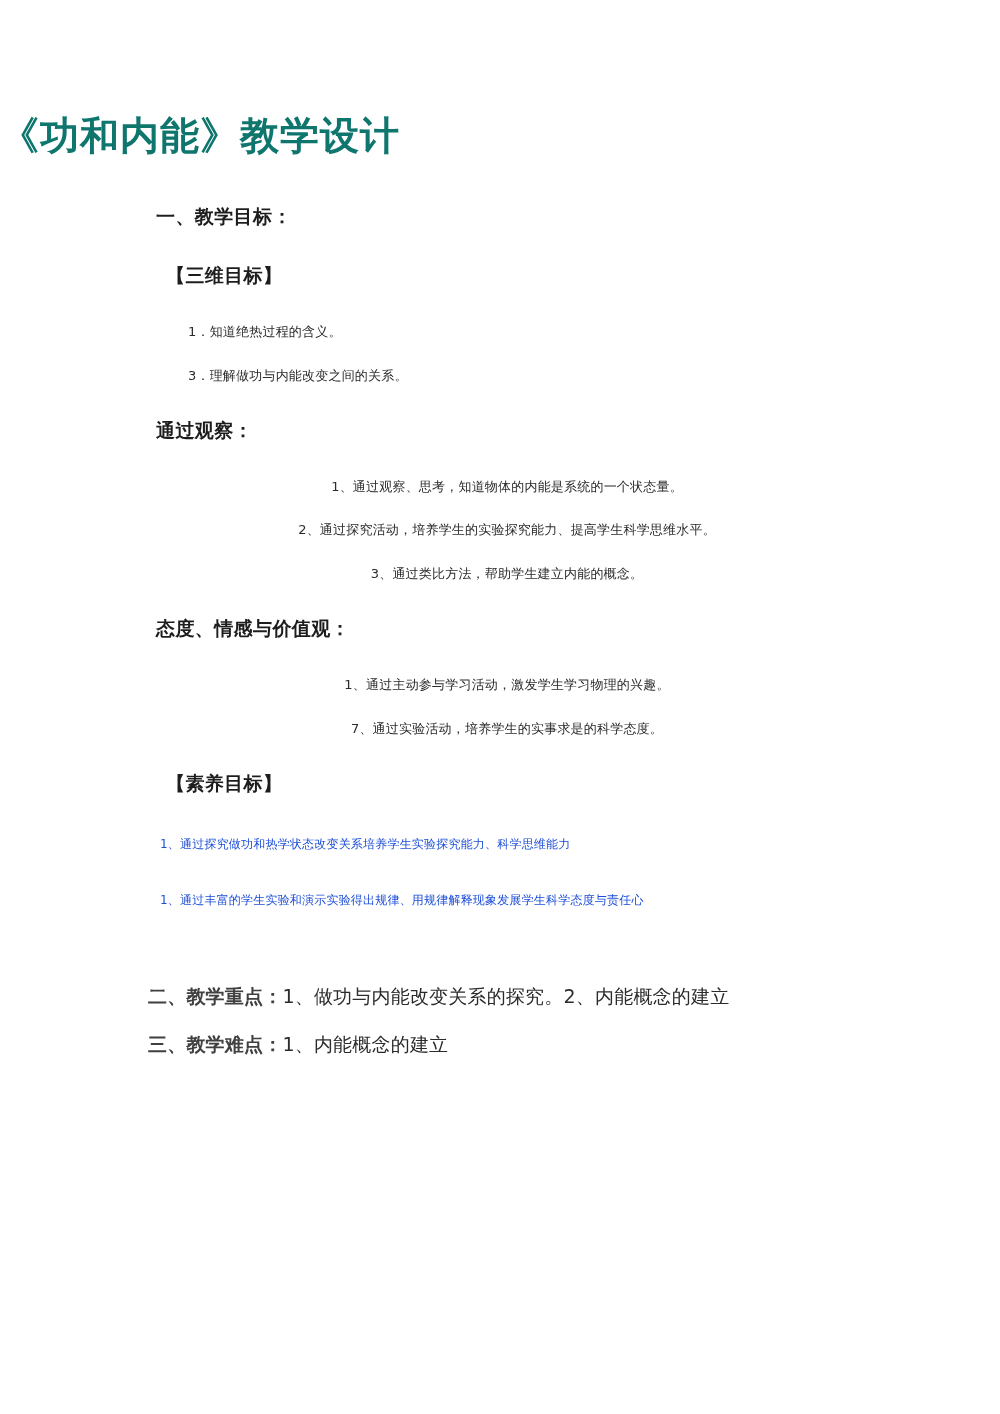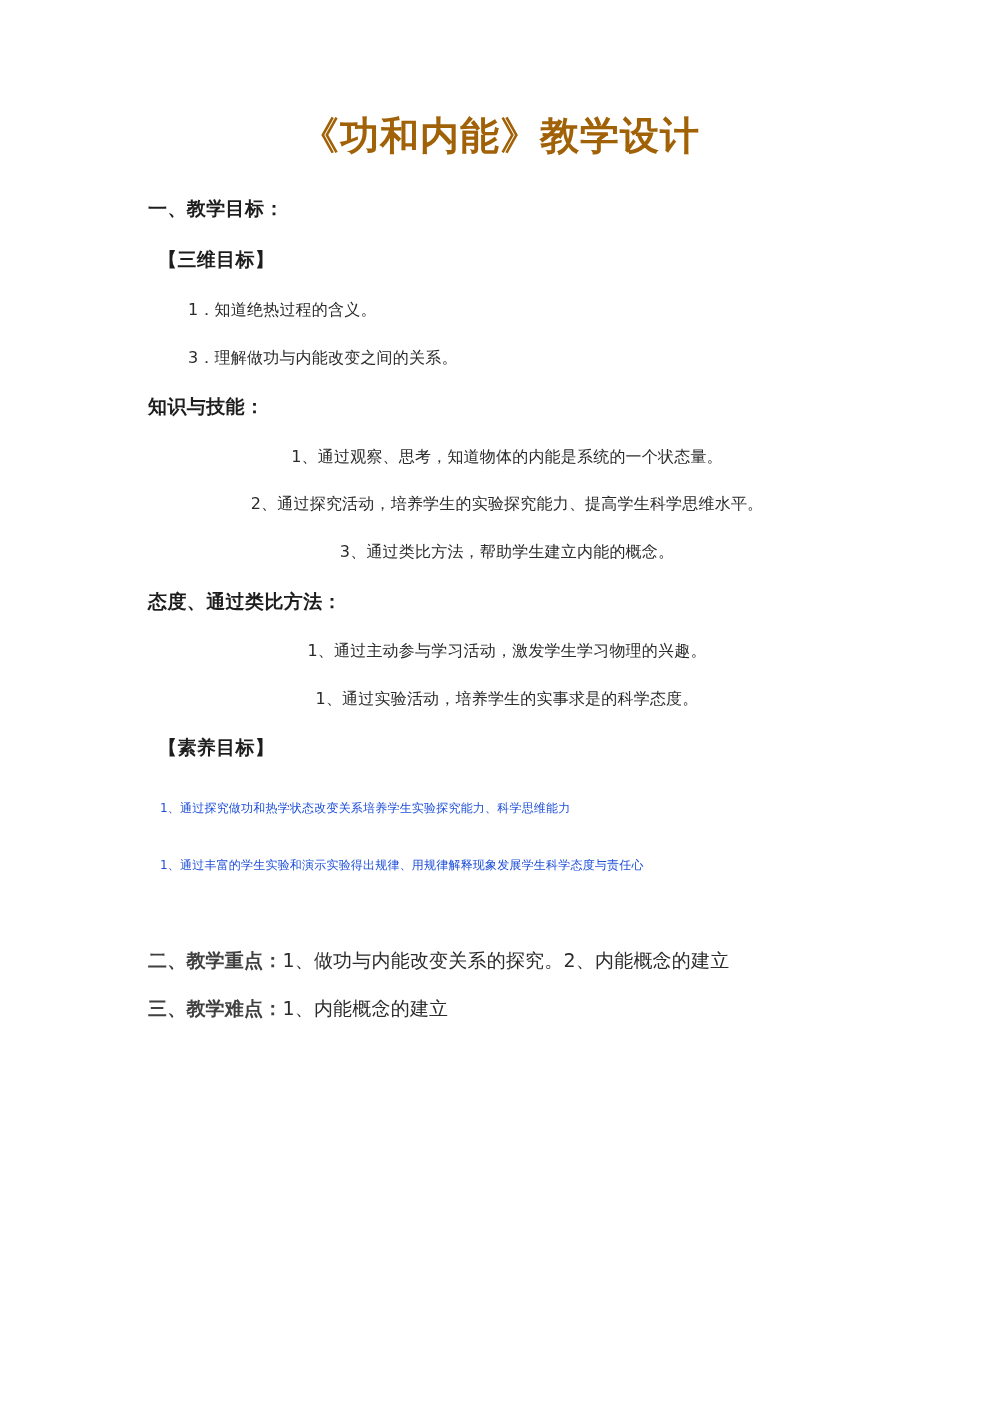--- a/index.html
+++ b/index.html
@@ -19,58 +19,58 @@
     width: 1000px;
     height: 1414px;
     box-sizing: border-box;
     padding: 0;
     background: #ffffff;
     overflow: hidden;
   }
 
   
   .doc-title {
-    text-align: center;
+    text-align: left;
     font-size: 39px;
     font-weight: 700;
     letter-spacing: 1px;
-    color: #a16207;
+    color: #0f766e;
     margin: 0;
     padding-top: 112px;
     padding-bottom: 0;
     line-height: 1.25;
   }
 
   
   .content {
     padding-left: 148px;
     padding-right: 186px;
     padding-top: 22px;
   }
 
   
   .h-sec {
     font-size: 19px;
     font-weight: 700;
     color: #1d1d1d;
-    margin: 0;
+    margin: 8px;
     padding: 13px 0 13px 0;
     line-height: 1.35;
     letter-spacing: 0.4px;
   }
   .h-sec.sub {
     padding-left: 10px;           
   }
   .h-sec.lvl2 {
     padding-left: 0px;            
   }
 
   
   .li-item {
-    font-size: 16px;
+    font-size: 13px;
     font-weight: 400;
     color: #2b2b2b;
     margin: 0;
     padding: 13px 0 13px 0;
     line-height: 1.35;
     letter-spacing: 0.2px;
   }
   .li-item.ind1 { padding-left: 40px; }   
   .li-item.ind2 { padding-left: 52px; text-align: center; }   
 
@@ -116,30 +116,30 @@
   <div class="content">
 
     <p class="h-sec">一、教学目标：</p>
 
     <p class="h-sec sub">【三维目标】</p>
 
 
     <p class="li-item ind1">1．知道绝热过程的含义。</p>
     <p class="li-item ind1">3．理解做功与内能改变之间的关系。</p>
 
-    <p class="h-sec lvl2">知识与技能：</p>
+    <p class="h-sec lvl2">通过观察：</p>
 
     <p class="li-item ind2">1、通过观察、思考，知道物体的内能是系统的一个状态量。</p>
     <p class="li-item ind2">2、通过探究活动，培养学生的实验探究能力、提高学生科学思维水平。</p>
     <p class="li-item ind2">3、通过类比方法，帮助学生建立内能的概念。</p>
 
-    <p class="h-sec lvl2">态度、通过类比方法：</p>
+    <p class="h-sec lvl2">态度、情感与价值观：</p>
 
     <p class="li-item ind2">1、通过主动参与学习活动，激发学生学习物理的兴趣。</p>
-    <p class="li-item ind2">1、通过实验活动，培养学生的实事求是的科学态度。</p>
+    <p class="li-item ind2">7、通过实验活动，培养学生的实事求是的科学态度。</p>
 
     <p class="h-sec sub">【素养目标】</p>
 
     <p class="para">1、通过探究做功和热学状态改变关系培养学生实验探究能力、科学思维能力</p>
     <p class="para">1、通过丰富的学生实验和演示实验得出规律、用规律解释现象发展学生科学态度与责任心</p>
 
     <div class="spacer-lg"></div>
 
     <p class="kp-line">
       <span class="kp-label">二、教学重点：</span><span class="kp-body">1、做功与内能改变关系的探究。2、内能概念的建立</span>

